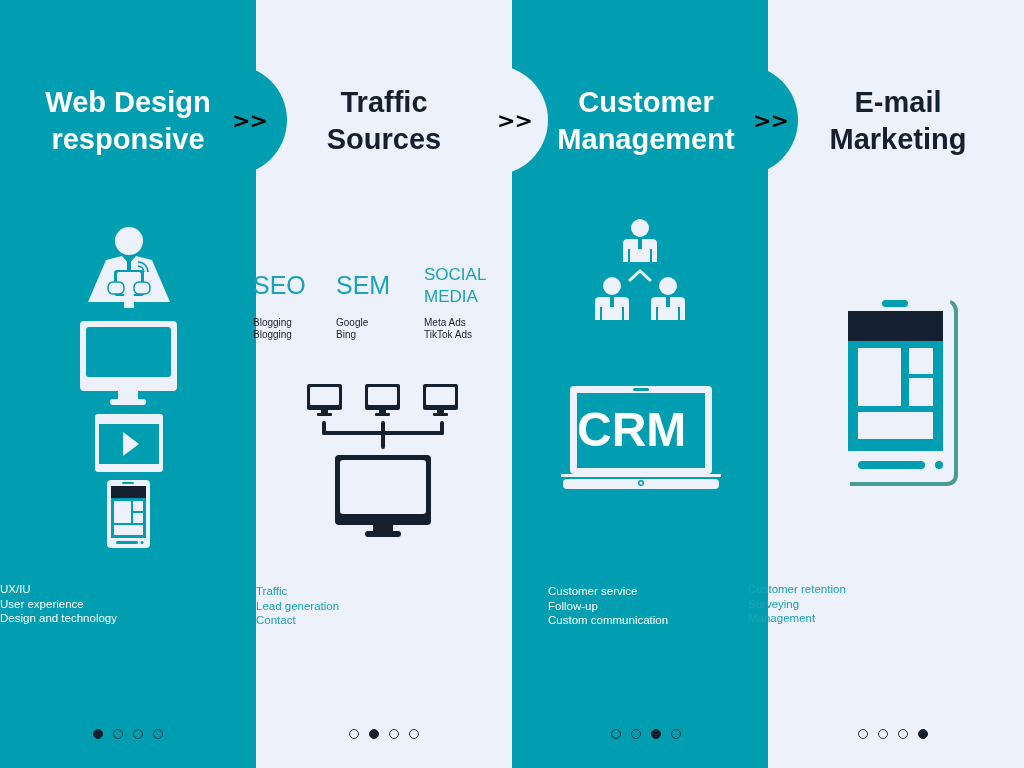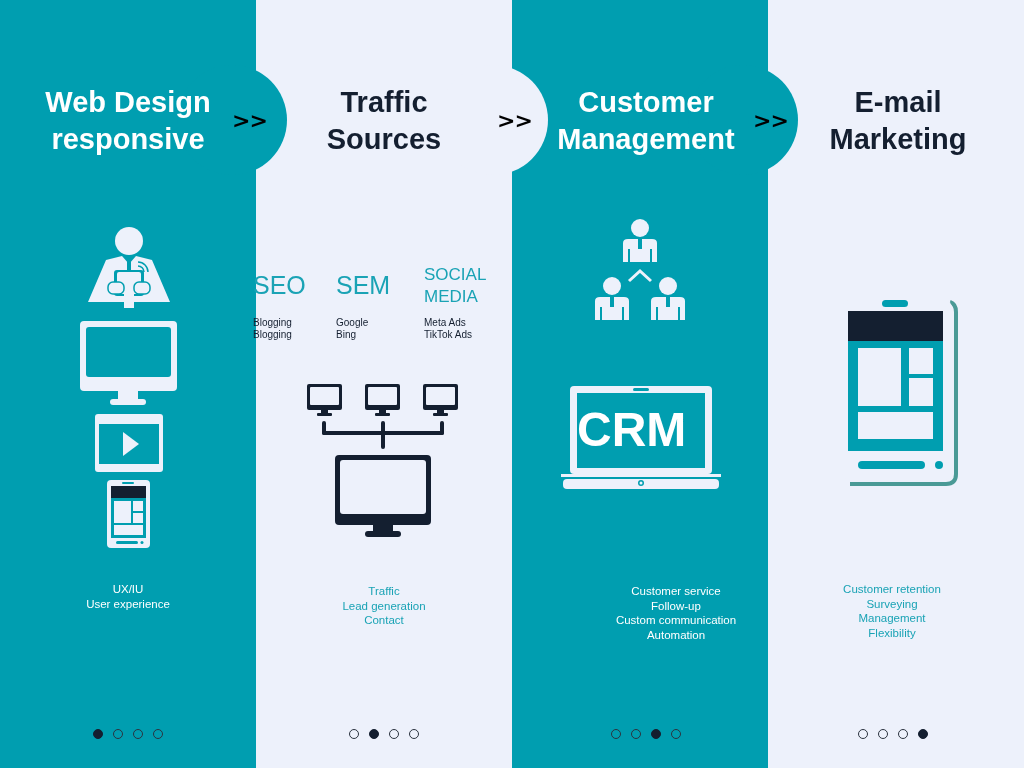--- a/index.html
+++ b/index.html
@@ -7,21 +7,21 @@
   .col { position:absolute; top:0; height:768px; width:256px; }
   .col.teal { background:#009eb0; }
   .col.light { background:#edf1fb; }
   .bulge { position:absolute; width:110px; height:110px; border-radius:50%; top:65px; z-index:2; }
   .bulge.teal { background:#009eb0; }
   .bulge.light { background:#edf1fb; }
   .arrow { position:absolute; z-index:3; font-weight:bold; font-size:22px; color:#000; top:108px; letter-spacing:-1px; font-family:"DejaVu Sans", sans-serif; }
   .title { position:absolute; top:84px; width:256px; text-align:center; font-weight:bold; font-size:29px; line-height:37px; z-index:4; }
   .title.on-teal { color:#ffffff; }
   .title.on-light { color:#141f30; }
-  .features { position:absolute; top:582px; width:256px; text-align:center; font-size:11.5px; line-height:14.5px; z-index:4; }
+  .features { position:absolute; top:582px; width:256px; text-align:left; font-size:11.5px; line-height:14.5px; z-index:4; }
   .features.on-teal { color:#ffffff; }
   .features.on-light { color:#1aa3b5; }
   .dots { position:absolute; top:729px; width:256px; display:flex; justify-content:center; gap:10px; z-index:4; }
   .dot { width:10px; height:10px; border-radius:50%; box-sizing:border-box; border:1.3px solid #2c3440; }
   .dot.active { background:#141f30; border-color:#141f30; }
   .icon { position:absolute; z-index:4; }
   .channel { position:absolute; width:90px; }
   .channel .big { color:#1aa3b5; font-size:25px; line-height:24px; }
   .channel .big.small { font-size:17px; line-height:22px; }
   .channel .sub { color:#141f30; font-size:10px; line-height:12px; margin-top:10px; }
@@ -192,37 +192,36 @@
   <rect x="69" y="50" width="24" height="26" fill="#edf1fb"></rect>
   <rect x="69" y="80" width="24" height="28" fill="#edf1fb"></rect>
   <rect x="18" y="114" width="75" height="27" fill="#edf1fb"></rect>
   <rect x="18" y="163" width="67" height="8" rx="4" fill="#009eb0"></rect>
   <circle cx="99" cy="167" r="4" fill="#009eb0"></circle>
 </svg>
 
 <div class="features on-teal" style="left:0;">
   <div>UX/IU</div>
   <div>User experience</div>
+  <div>Design and technology</div>
 </div>
 <div class="features on-light" style="left:256px; top:584px;">
   <div>Traffic</div>
   <div>Lead generation</div>
   <div>Contact</div>
 </div>
 <div class="features on-teal" style="left:512px; top:584px;padding-left:36px;">
   <div>Customer service</div>
   <div>Follow-up</div>
   <div>Custom communication</div>
-  <div>Automation</div>
-</div>
-<div class="features on-light" style="left:764px; top:582px;">
+</div>
+<div class="features on-light" style="left:748px; top:582px;">
   <div>Customer retention</div>
   <div>Surveying</div>
   <div>Management</div>
-  <div>Flexibility</div>
 </div>
 
 <div class="dots" style="left:0;">
   <span class="dot active"></span>
   <span class="dot"></span>
   <span class="dot"></span>
   <span class="dot"></span>
 </div>
 <div class="dots" style="left:256px;">
   <span class="dot"></span>

